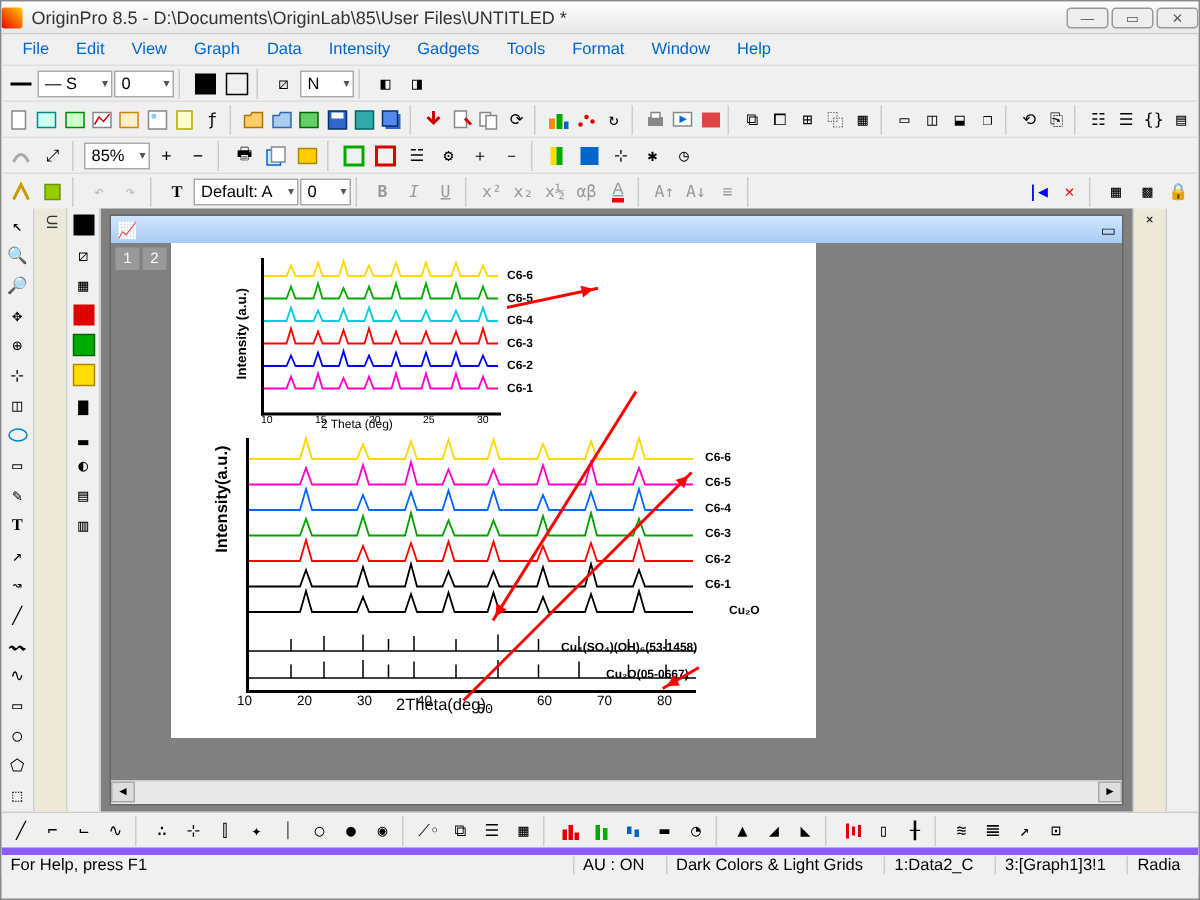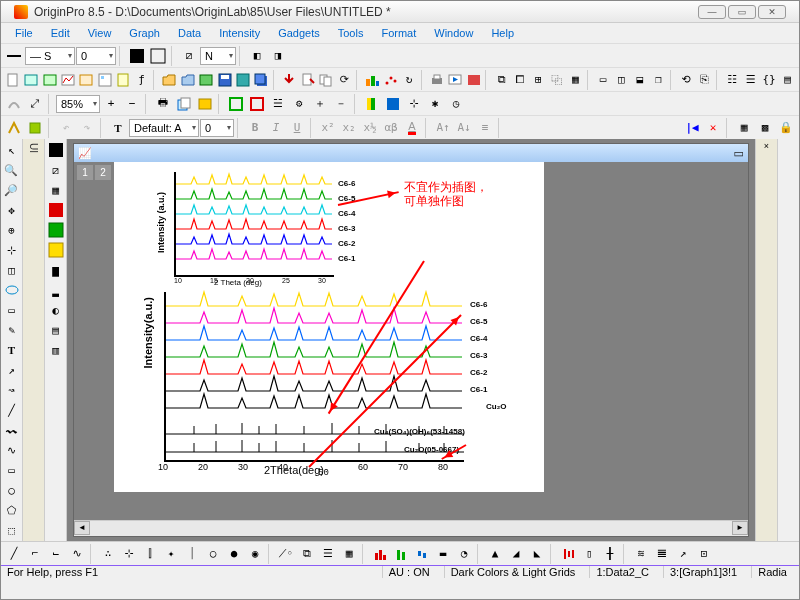--- a/index.html
+++ b/index.html
@@ -1,17 +1,17 @@
 <!DOCTYPE html>
 <html><head>
 <meta charset="utf-8">
 <style>
 *{margin:0;padding:0;box-sizing:border-box;font-family:"Microsoft YaHei",Tahoma,sans-serif;font-size:11px;-webkit-user-select:none;user-select:none}
 body{background:#f0f0f0;width:800px;height:600px;overflow:hidden;border:1px solid #888}
-.titlebar{height:22px;background:linear-gradient(#fdfdfd,#e8e8e8);border-bottom:1px solid #ccc;display:flex;align-items:center;padding:0 13px;gap:6px}
+.titlebar{height:22px;background:linear-gradient(#fdfdfd,#e8e8e8);border-bottom:1px solid #ccc;display:flex;align-items:center;padding:0 0;gap:6px}
 .titlebar .logo{width:14px;height:14px;background:linear-gradient(45deg,#e00,#fc0);border-radius:2px}
 .titlebar .title{flex:1;color:#333;font-size:12px;white-space:nowrap;overflow:hidden}
 .winbtns{display:flex;gap:2px}
 .winbtn{width:28px;height:14px;border:1px solid #999;border-radius:3px;background:#eee;display:flex;align-items:center;justify-content:center;font-size:9px;color:#555;cursor:pointer}
 
 .menubar{height:20px;display:flex;align-items:center;padding:0 6px;gap:2px;background:#f0f0f0}
 .menubar span{padding:2px 8px;color:#06c;cursor:pointer}
 
 .toolbar{height:24px;display:flex;align-items:center;padding:1px 3px;gap:1px;border-top:1px solid #ddd;background:#f0f0f0;overflow:hidden;white-space:nowrap}
 .tbtn{width:20px;height:20px;display:inline-flex;align-items:center;justify-content:center;border:1px solid transparent;cursor:pointer;font-family:monospace}
@@ -45,21 +45,21 @@
 .xlabel{position:absolute;left:150px;top:302px;font-weight:normal;font-size:11px}
 .insylabel{position:absolute;left:42px;top:30px;writing-mode:vertical-rl;transform:rotate(180deg);font-weight:bold;font-size:9px}
 .insxlabel{position:absolute;left:100px;top:116px;font-weight:normal;font-size:8px}
 .ticklabel{position:absolute;font-size:9px;color:#000}
 .serieslabel{position:absolute;font-size:8px;font-weight:bold;white-space:nowrap}
 .annot{position:absolute;color:#f00;font-size:12px;line-height:14px}
 .arrow{position:absolute;background:#f00;height:2px;transform-origin:left center}
 .arrow::after{content:"";position:absolute;right:-1px;top:-3px;border:4px solid transparent;border-left:8px solid #f00}
 
 .bottombar1{height:24px;display:flex;align-items:center;padding:0 3px;gap:1px;border-top:1px solid #ccc;overflow:hidden}
-.statusbar{height:18px;border-top:1px solid #8b5cf6;display:flex;align-items:flex-start;padding:0 6px;gap:8px;font-size:11px;background:#f0f0f0}
+.statusbar{height:18px;border-top:5px solid #8b5cf6;display:flex;align-items:flex-end;padding:0 6px;gap:8px;font-size:11px;background:#f0f0f0}
 .statusbar .cell{border-left:1px solid #ccc;padding:0 6px}
 .scrollbar-h{height:16px;background:#e8e8e8;border-top:1px solid #ccc;position:relative}
 .sbtn{position:absolute;width:16px;height:14px;top:0;background:#ddd;border:1px solid #aaa;text-align:center;font-size:8px;line-height:12px;cursor:pointer}
 
 svg{overflow:visible}
 </style>
 </head>
 <body>
 
 <div class="titlebar">
@@ -520,22 +520,20 @@
                     <div class="ticklabel" style="left: 164px; top: 300px;">40</div>
                     <div class="ticklabel" style="left: 204px; top: 306px; font-family: Liberation Mono, monospace;">50</div>
                     <div class="ticklabel" style="left: 244px; top: 300px;">60</div>
                     <div class="ticklabel" style="left: 284px; top: 300px;">70</div>
                     <div class="ticklabel" style="left: 324px; top: 300px;">80</div>
                   </div>
 
                 <div class="serieslabel" style="left:260px;top:265px;font-size:8px">Cu₄(SO₄)(OH)₆(53-1458)</div>
                 <div class="serieslabel" style="left:290px;top:283px;font-size:8px">Cu₂O(05-0667)</div>
 
-                <div class="annot" style="left:290px;top:18px;white-space:pre">不宜作为插图，
-可单独作图</div>
                 <div class="arrow" style="left:224px;top:42px;width:62px;transform:rotate(-12deg)"></div>
                 <div class="arrow" style="left:195px;top:304px;width:215px;transform:rotate(-90deg) rotate(45deg);transform-origin:left"></div>
                 <div class="arrow" style="left:310px;top:98px;width:180px;transform:rotate(122deg)"></div>
                 <div class="arrow" style="left:352px;top:282px;width:28px;transform:rotate(150deg)"></div>
 
               </div>
             </div>
           </div>
         </div>
         <div class="scrollbar-h">

